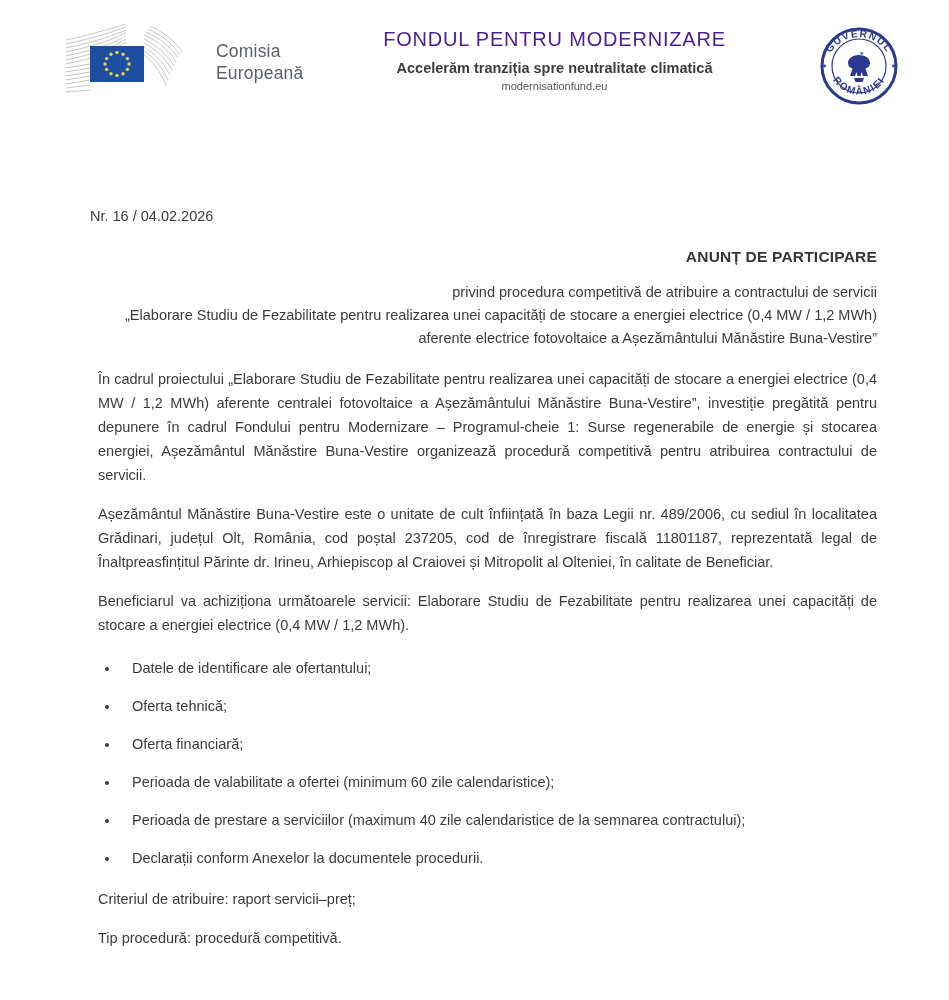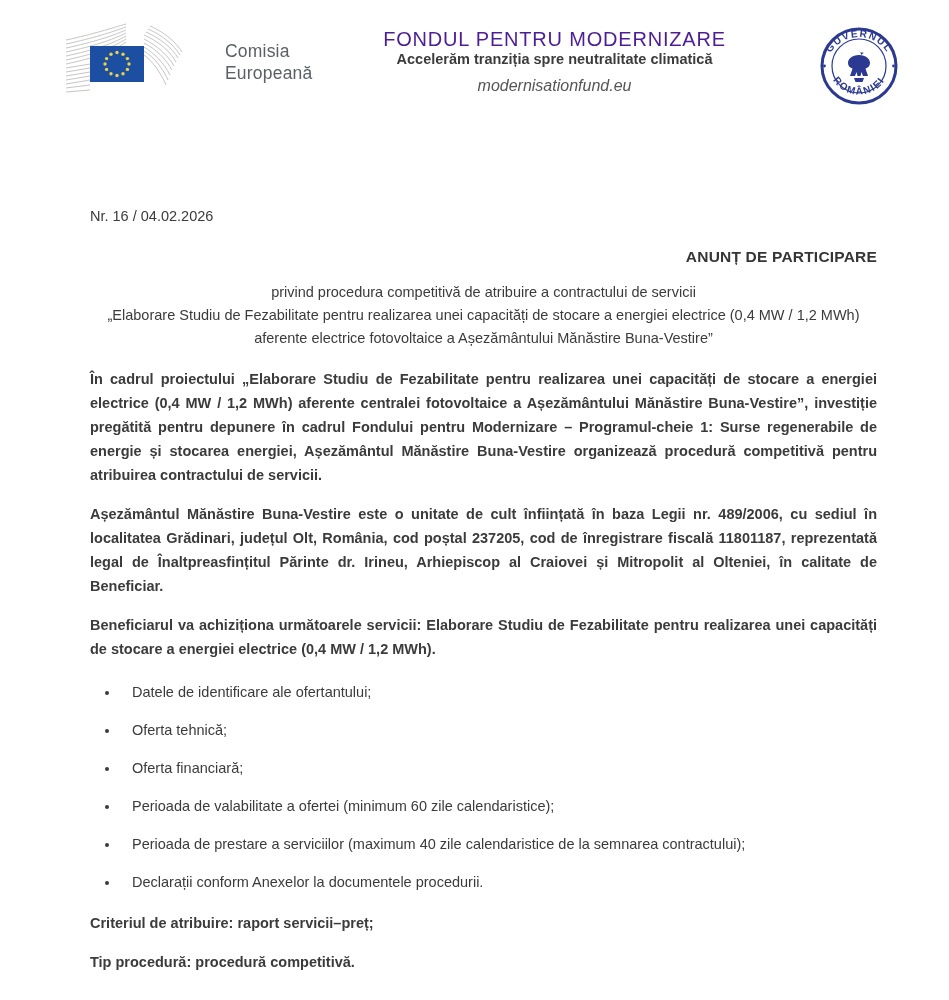--- a/index.html
+++ b/index.html
@@ -15,45 +15,45 @@
   
   .header {
     display: flex;
     align-items: flex-start;
     padding: 22px 44px 0 64px;
     height: 92px;
   }
   .ec-logo { display: flex; align-items: center; width: 248px; flex: 0 0 auto; }
   .ec-text {
     font-size: 17.5px; color: #5b6067; line-height: 1.28;
-    margin-left: 21px; letter-spacing: .2px;
+    margin-left: 12px; letter-spacing: .2px;
   }
   .ec-bar { width: 6px; height: 52px; background: #2061ae; margin-left: 12px; }
 
   .fund-block { flex: 1 1 auto; text-align: center; padding-top: 6px; }
   .fund-title {
     font-size: 20px; font-weight: 400; letter-spacing: .8px;
     color: #4c1d95;
   }
   .fund-tagline {
-    font-size: 14.5px; font-weight: 600; color: #3c3c3c; 
+    font-size: 14.5px; font-weight: 600; color: #3c3c3c; margin-top: 9px;
   }
-  .fund-site { font-size: 16px; color: #555; margin-top: 10px; font-style: italic; }
+  .fund-site { font-size: 11px; color: #555; margin-top: 4px; }
 
   .gov-logo { width: 108px; flex: 0 0 auto; text-align: right; padding-top: 2px; }
 
   
   .doc { padding: 0 72px 0 90px; }
   .doc-ref { margin-top: 94px; font-size: 14.5px; }
   .doc-title {
     text-align: right; font-weight: 700; font-size: 15.5px;
     margin-top: 24px; letter-spacing: .2px; color: #353535;
   }
-  .doc-subtitle { text-align: center; margin-top: 15px; font-size: 14.5px; line-height: 23px; }
-  .doc p { margin: 0 0 15px 0; font-size: 14.5px; line-height: 24px; text-align: justify; font-weight: bold; }
+  .doc-subtitle { text-align: right; margin-top: 15px; font-size: 14.5px; line-height: 23px; }
+  .doc p { margin: 0 0 15px 8px; font-size: 14.5px; line-height: 24px; text-align: justify; }
   .doc p.first { margin-top: 17px; }
   ul.offer-list { margin: 19px 0 17px 30px; padding: 0; }
   ul.offer-list li {
     font-size: 14.5px; line-height: 24px; margin-bottom: 14px;
     padding-left: 12px; list-style-type: disc;
   }
   ul.offer-list li::marker { color: #3b3b3b; font-size: 13px; }
 </style>
 </head>
 <body>

